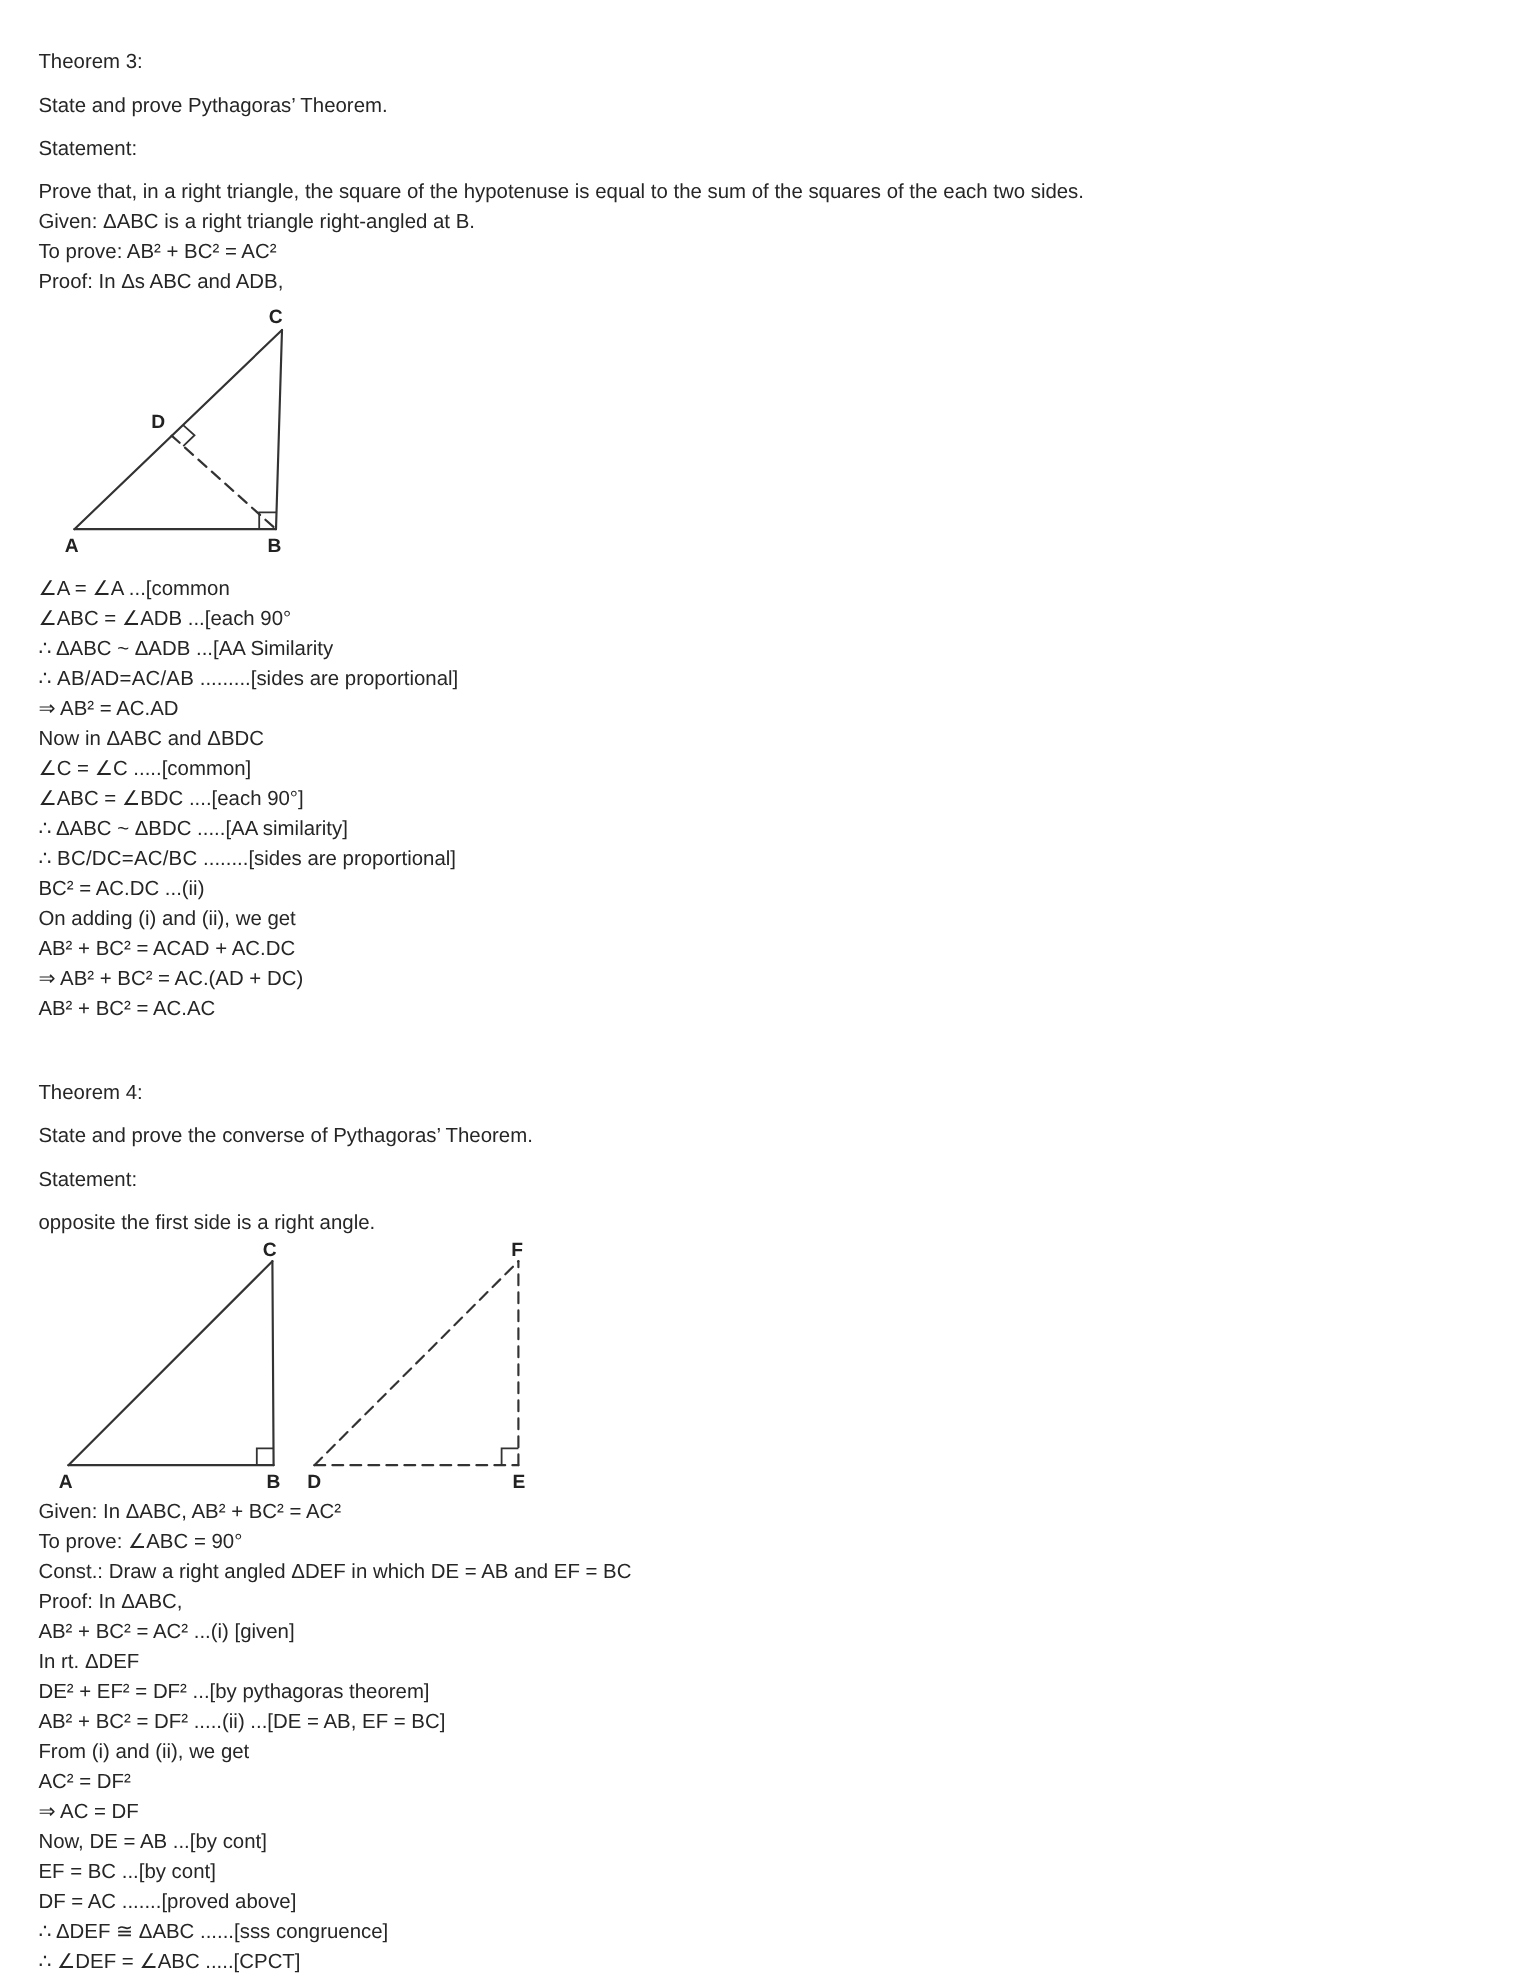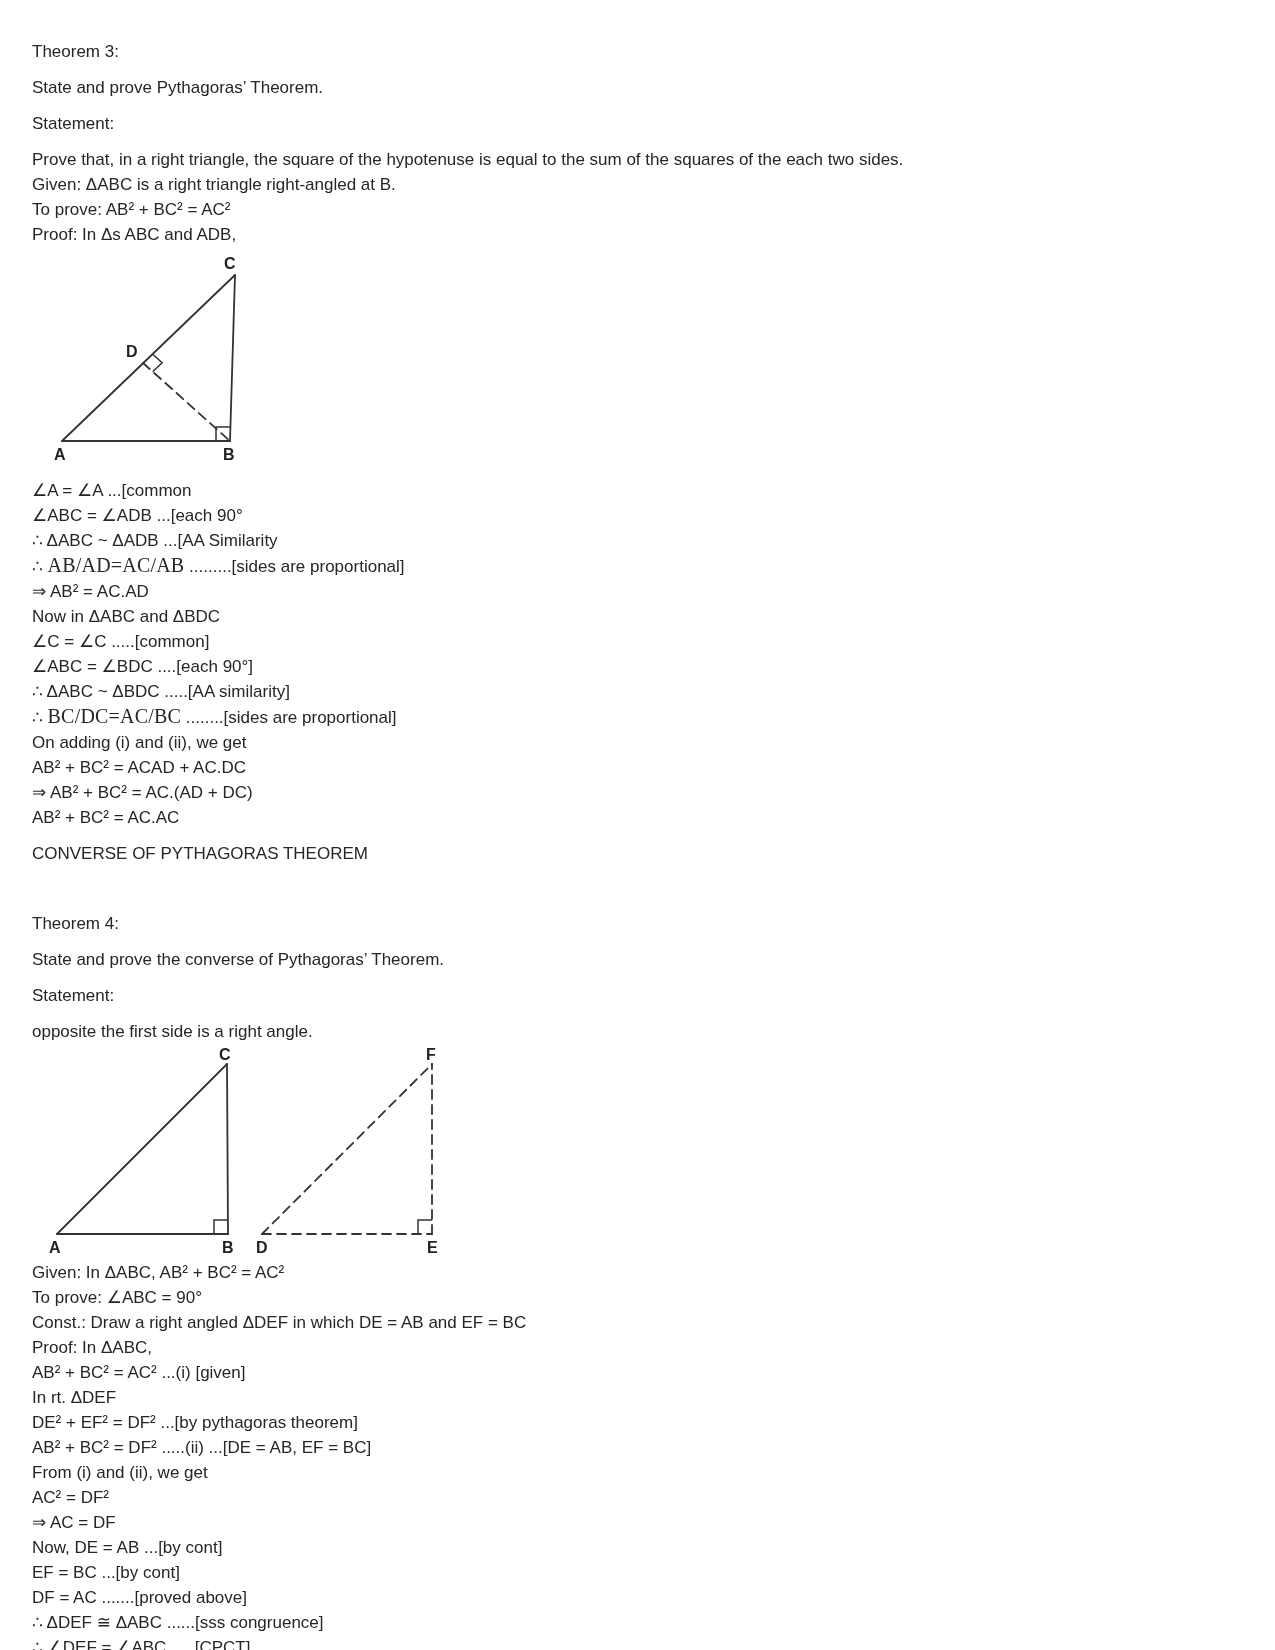--- a/index.html
+++ b/index.html
@@ -17,22 +17,22 @@
   .page {
     padding: 28px 30px 0 32px;
   }
   .ln {
     font-size: 17px;
     line-height: 25px;
     white-space: pre;
   }
   .b { font-weight: 400; margin-top: 11px; }
   .serif-expr {
-    font-family: Liberation Serif, serif;
-    font-size: 20px;
+    font-family: Liberation Sans, sans-serif;
+    font-size: 17px;
     letter-spacing: 0.2px;
     margin-top: 36px;
   }
   .fig {
     display: block;
     margin: 6px 0 10px 8px;
   }
   .fig2 { margin: 2px 0 2px 8px; }
   .spacer { height: 34px; }
   svg .edge {
@@ -83,25 +83,25 @@
   <div class="ln">∠A = ∠A ...[common</div>
   <div class="ln">∠ABC = ∠ADB ...[each 90°</div>
   <div class="ln">∴ ΔABC ~ ΔADB ...[AA Similarity</div>
   <div class="ln"><span>∴ </span><span class="serif-expr">AB/AD=AC/AB</span><span> .........[sides are proportional]</span></div>
   <div class="ln">⇒ AB² = AC.AD</div>
   <div class="ln">Now in ΔABC and ΔBDC</div>
   <div class="ln">∠C = ∠C .....[common]</div>
   <div class="ln">∠ABC = ∠BDC ....[each 90°]</div>
   <div class="ln">∴ ΔABC ~ ΔBDC .....[AA similarity]</div>
   <div class="ln"><span>∴ </span><span class="serif-expr">BC/DC=AC/BC</span><span> ........[sides are proportional]</span></div>
+  <div class="ln">BC² = AC.DC ...(ii)</div>
   <div class="ln">On adding (i) and (ii), we get</div>
   <div class="ln">AB² + BC² = ACAD + AC.DC</div>
   <div class="ln">⇒ AB² + BC² = AC.(AD + DC)</div>
   <div class="ln">AB² + BC² = AC.AC</div>
-  <div class="ln b">CONVERSE OF PYTHAGORAS THEOREM</div>
 
   <div class="spacer"></div>
 
   <div class="ln b">Theorem 4:</div>
   <div class="ln b">State and prove the converse of Pythagoras’ Theorem.</div>
   <div class="ln b">Statement:</div>
   <div class="ln b">opposite the first side is a right angle.</div>
 
   <svg class="fig fig2" width="440" height="212" viewBox="0 0 440 212">
     <line class="edge" x1="17" y1="188" x2="188" y2="188"></line>

